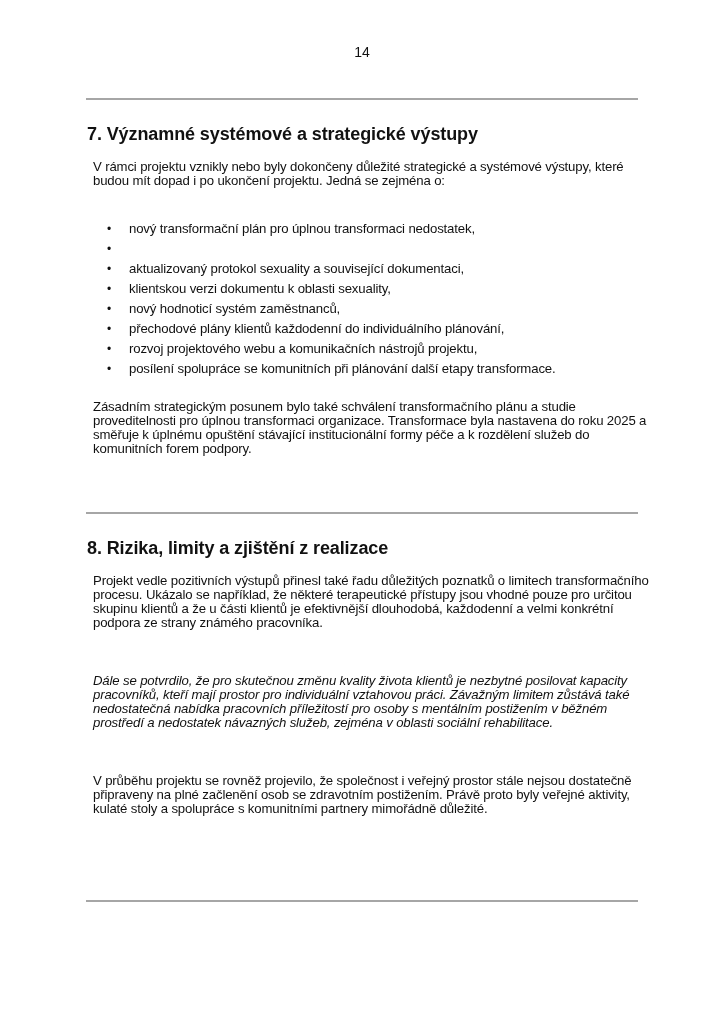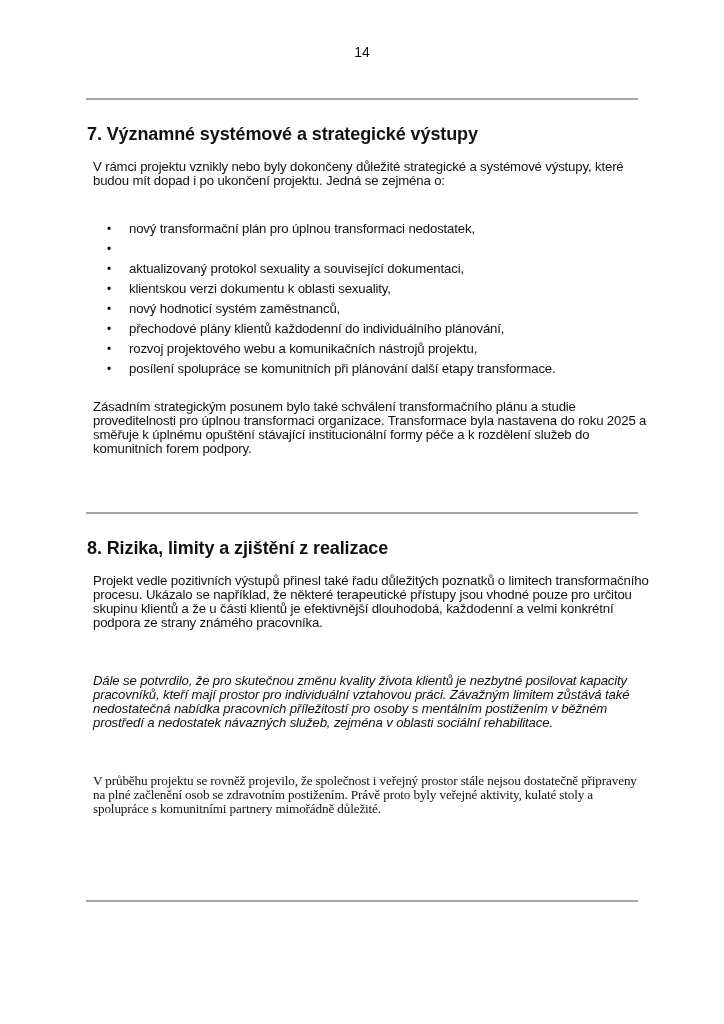--- a/index.html
+++ b/index.html
@@ -49,17 +49,17 @@
 <div class="heading" style="top:538px;">8. Rizika, limity a zjištění z realizace</div>
 
 <div class="para" style="top:574px; width:560px;">
   <p>Projekt vedle pozitivních výstupů přinesl také řadu důležitých poznatků o limitech transformačního procesu. Ukázalo se například, že některé terapeutické přístupy jsou vhodné pouze pro určitou skupinu klientů a že u části klientů je efektivnější dlouhodobá, každodenní a velmi konkrétní podpora ze strany známého pracovníka.</p>
 </div>
 
 <div class="para" style="top:674px; width:562px;font-style:italic;">
   <p>Dále se potvrdilo, že pro skutečnou změnu kvality života klientů je nezbytné posilovat kapacity pracovníků, kteří mají prostor pro individuální vztahovou práci. Závažným limitem zůstává také nedostatečná nabídka pracovních příležitostí pro osoby s mentálním postižením v běžném prostředí a nedostatek návazných služeb, zejména v oblasti sociální rehabilitace.</p>
 </div>
 
-<div class="para" style="top:774px; width:545px;font-family:Liberation Serif, serif;">
+<div class="para" style="top:774px; width:545px;">
   <p>V průběhu projektu se rovněž projevilo, že společnost i veřejný prostor stále nejsou dostatečně připraveny na plné začlenění osob se zdravotním postižením. Právě proto byly veřejné aktivity, kulaté stoly a spolupráce s komunitními partnery mimořádně důležité.</p>
 </div>
 
 <div class="rule" style="top:900px;"></div>
 
 </body></html>

